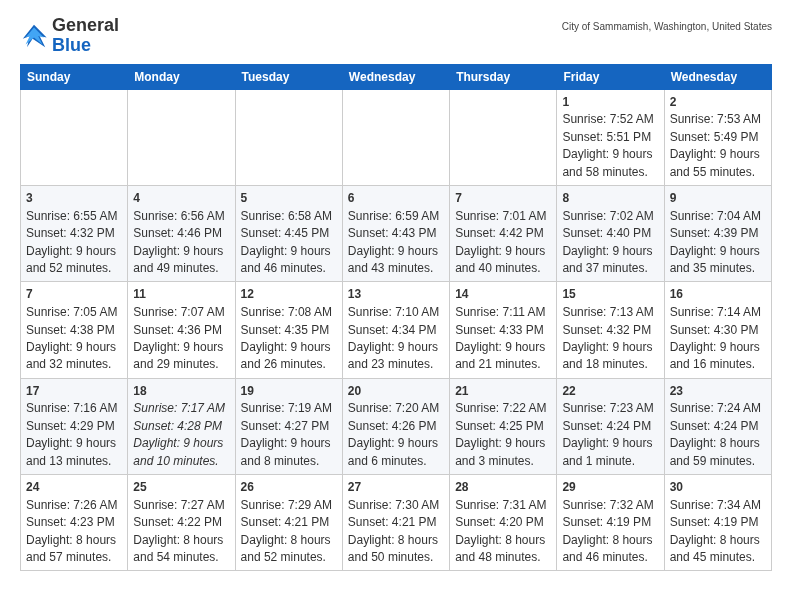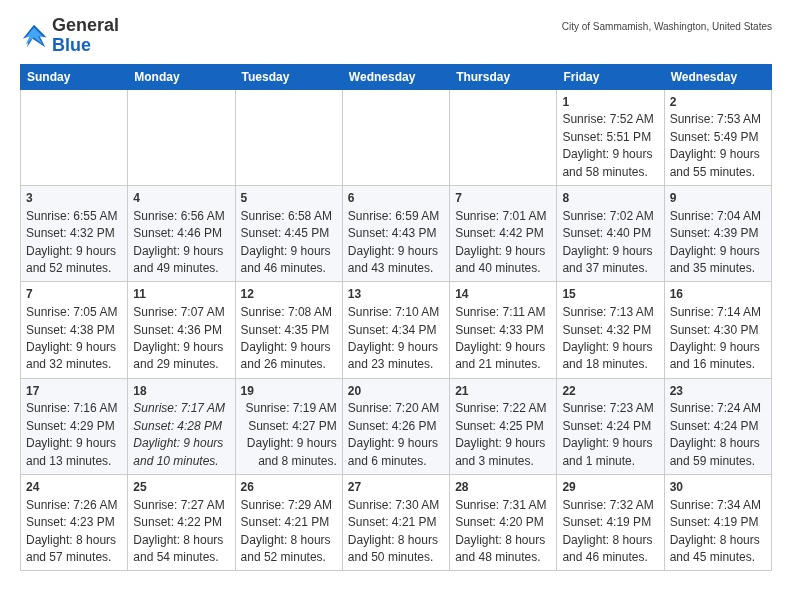--- a/index.html
+++ b/index.html
@@ -237,21 +237,21 @@
 Daylight: 9 hours and 13 minutes.</div>
         </td>
         <td>
           <span class="day-number">18</span>
           <div class="day-info" style="white-space: pre-line; font-style: italic;">Sunrise: 7:17 AM
 Sunset: 4:28 PM
 Daylight: 9 hours and 10 minutes.</div>
         </td>
         <td>
           <span class="day-number">19</span>
-          <div class="day-info" style="white-space: pre-line; text-align: right;">Sunrise: 7:19 AM
+          <div class="day-info" style="white-space: pre-line;">Sunrise: 7:19 AM
 Sunset: 4:27 PM
 Daylight: 9 hours and 8 minutes.</div>
         </td>
         <td>
           <span class="day-number">20</span>
           <div class="day-info" style="white-space: pre-line;">Sunrise: 7:20 AM
 Sunset: 4:26 PM
 Daylight: 9 hours and 6 minutes.</div>
         </td>
         <td>

